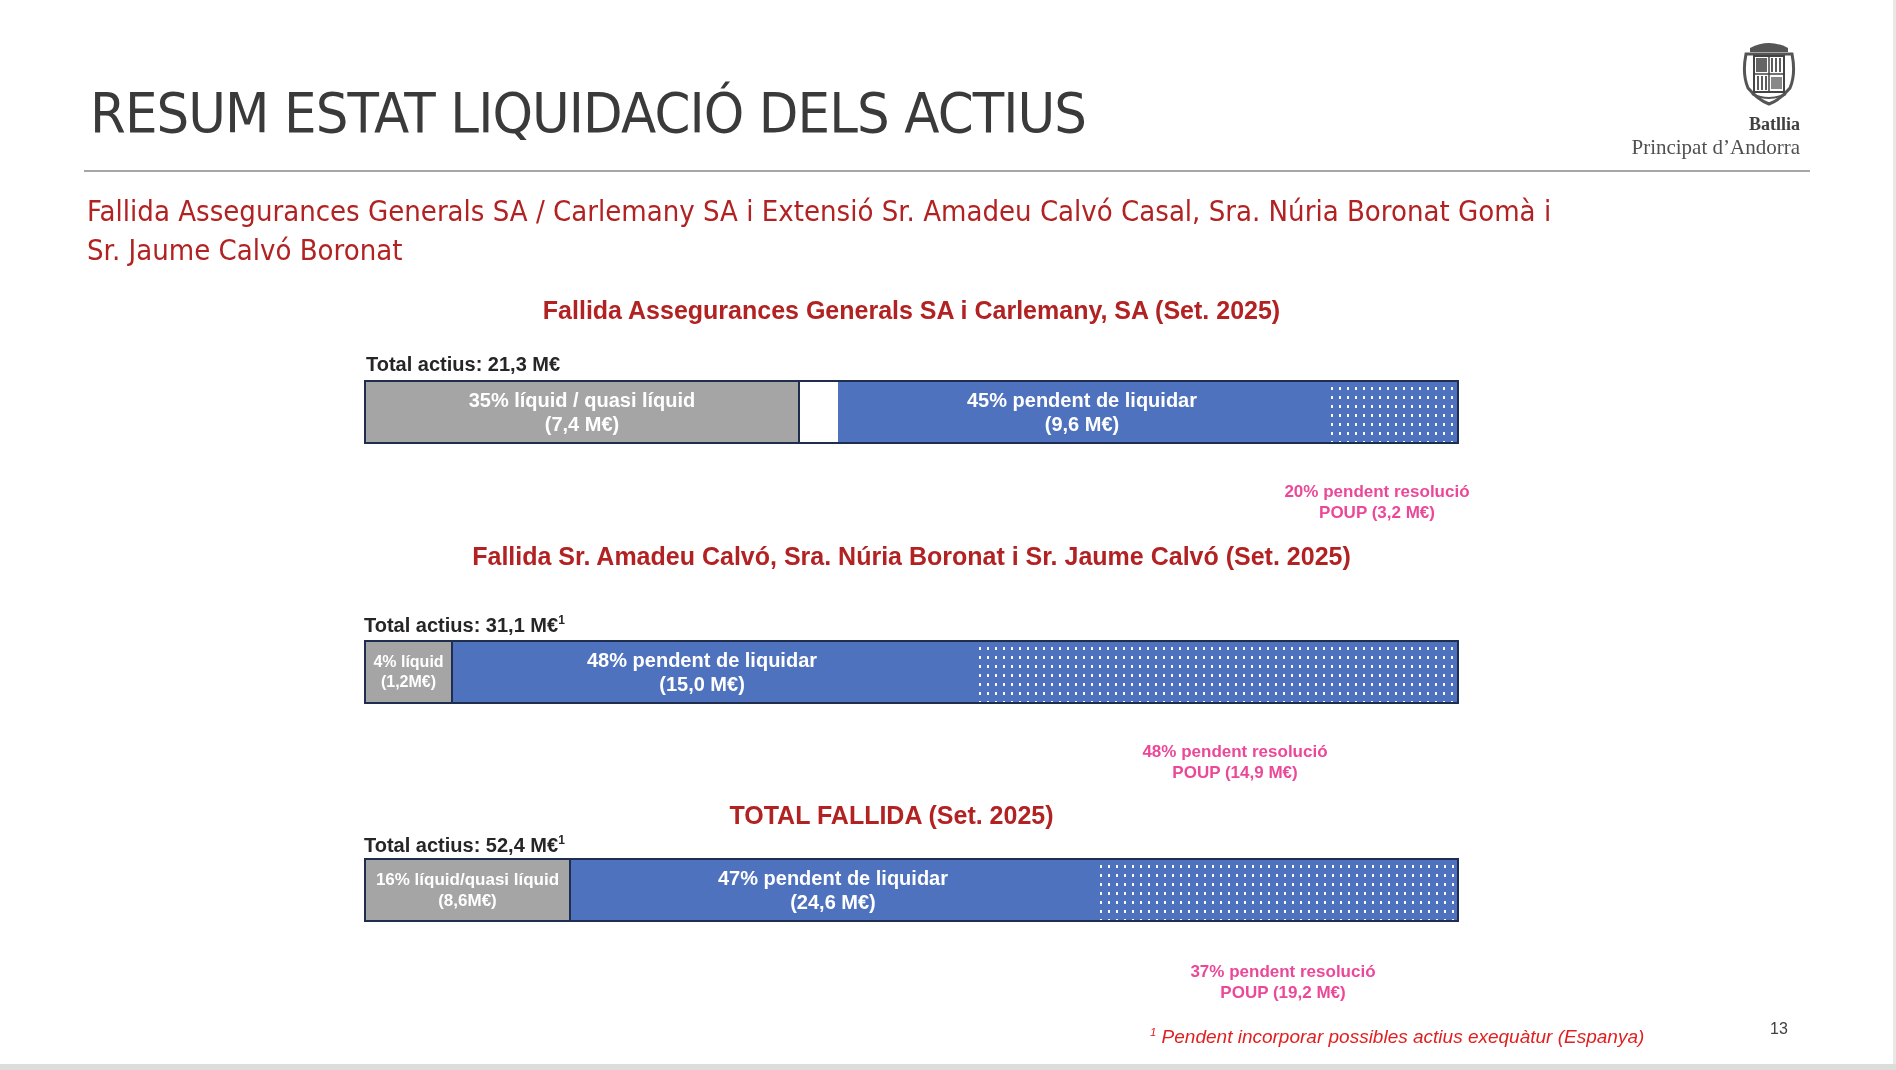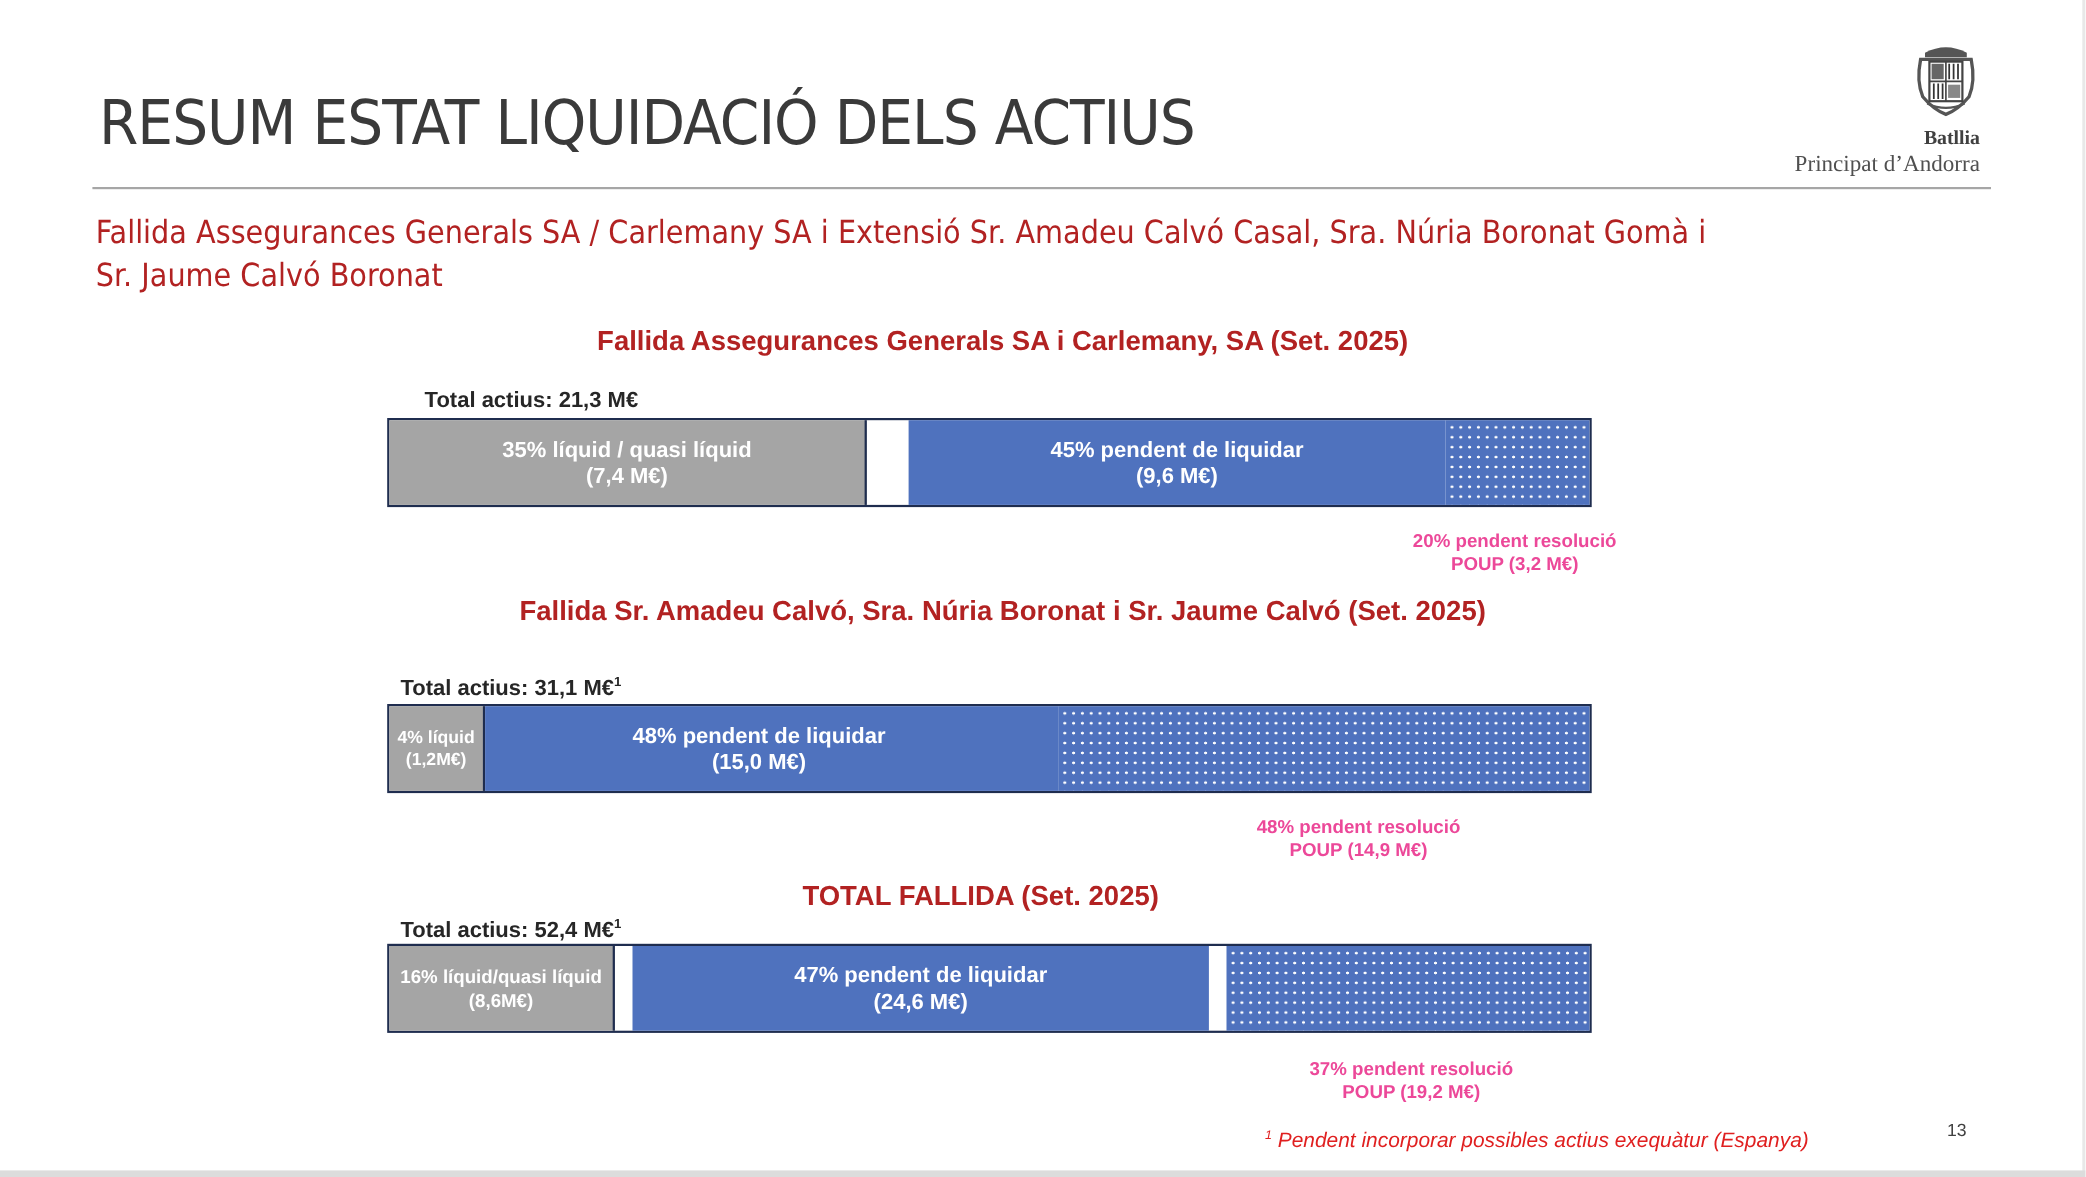--- a/index.html
+++ b/index.html
@@ -10,21 +10,21 @@
            font-family:"DejaVu Sans", sans-serif; font-weight:normal; transform:scaleX(0.92); transform-origin:left; }
   .rule { left:84px; top:170px; width:1726px; height:2px; background:#a6a6a6; }
   .logo { left:1600px; top:40px; width:200px; text-align:right; }
   .logo-text-1 { font-family:"Liberation Serif", serif; font-weight:bold; font-size:18px; color:#404040; margin-top:4px; }
   .logo-text-2 { font-family:"Liberation Serif", serif; font-size:21px; color:#505050; margin-top:0px; }
   .subtitle { left:87px; top:192px; font-size:29px; color:#b22222; line-height:39px; width:1560px;
               font-family:"DejaVu Sans", sans-serif; transform:scaleX(0.9); transform-origin:left; white-space:nowrap; }
   .sec-h { font-size:25px; font-weight:bold; color:#b22222; white-space:nowrap; text-align:center;
            font-family:"Liberation Sans", sans-serif; }
   .total { font-size:20px; font-weight:bold; color:#262626; white-space:nowrap; }
-  .bar { left:352px; width:1095px; height:81px; box-sizing:border-box; border:2px solid #1f2d4f; display:flex; }
+  .bar { left:364px; width:1095px; height:64px; box-sizing:border-box; border:2px solid #1f2d4f; display:flex; }
   .seg { height:100%; box-sizing:border-box; display:flex; align-items:center; justify-content:center;
          text-align:center; color:#ffffff; font-weight:bold; font-size:20px; line-height:24px; }
   .seg-grey { background:#a5a5a5; border-right:2px solid #1f2d4f; }
   .seg-blue { background:#4f72be; }
   .seg-dot { background-color:#4f72be;
              background-image:radial-gradient(circle, #ffffff 1.1px, transparent 1.5px);
              background-size:8px 9px; background-position:2px 2px; }
   .note { font-size:17px; font-weight:bold; color:#ec4899; text-align:center; line-height:21px; white-space:nowrap; }
   .footnote { left:1150px; top:1026px; font-size:19px; font-style:italic; color:#e02020; white-space:nowrap; }
   .pagenum { left:1770px; top:1020px; font-size:16px; color:#404040; }
@@ -61,21 +61,21 @@
   <div class="logo-text-2">Principat d’Andorra</div>
 </div>
 <div class="abs rule"></div>
 
 <div class="abs subtitle">
   <div>Fallida Assegurances Generals SA / Carlemany SA i Extensió Sr. Amadeu Calvó Casal, Sra. Núria Boronat Gomà i</div>
   <div>Sr. Jaume Calvó Boronat</div>
 </div>
 
 <div class="abs sec-h" style="left:364px; top:296px; width:1095px;">Fallida Assegurances Generals SA i Carlemany, SA (Set. 2025)</div>
-<div class="abs total" style="left:366px; top:353px;margin-left:20px;"><span>Total actius: 21,3 M€</span></div>
+<div class="abs total" style="left:366px; top:353px;"><span>Total actius: 21,3 M€</span></div>
 <div class="abs bar" style="top:380px;">
   <div class="seg seg-grey" style="width:434px;">
     <div>
         <div>35% líquid / quasi líquid</div>
         <div>(7,4 M€)</div>
       </div>
   </div>
   <div class="seg seg-blue" style="width:488px;margin-left:38px;">
     <div>
         <div>45% pendent de liquidar</div>
@@ -106,21 +106,21 @@
   </div>
   <div class="seg seg-dot" style="flex:1;"></div>
 </div>
 <div class="abs note" style="left:1120px; top:741px; width:230px;">
   <div>48% pendent resolució</div>
   <div>POUP (14,9 M€)</div>
 </div>
 
 <div class="abs sec-h" style="left:364px; top:801px; width:1055px;">TOTAL FALLIDA (Set. 2025)</div>
 <div class="abs total" style="left:364px; top:833px;"><span>Total actius: 52,4 M€</span><sup>1</sup></div>
-<div class="abs bar" style="top:858px;gap:16px;">
+<div class="abs bar" style="top:858px;">
   <div class="seg seg-grey" style="width:205px; font-size:17px; line-height:21px;">
     <div>
         <div>16% líquid/quasi líquid</div>
         <div>(8,6M€)</div>
       </div>
   </div>
   <div class="seg seg-blue" style="width:524px;">
     <div>
         <div>47% pendent de liquidar</div>
         <div>(24,6 M€)</div>

